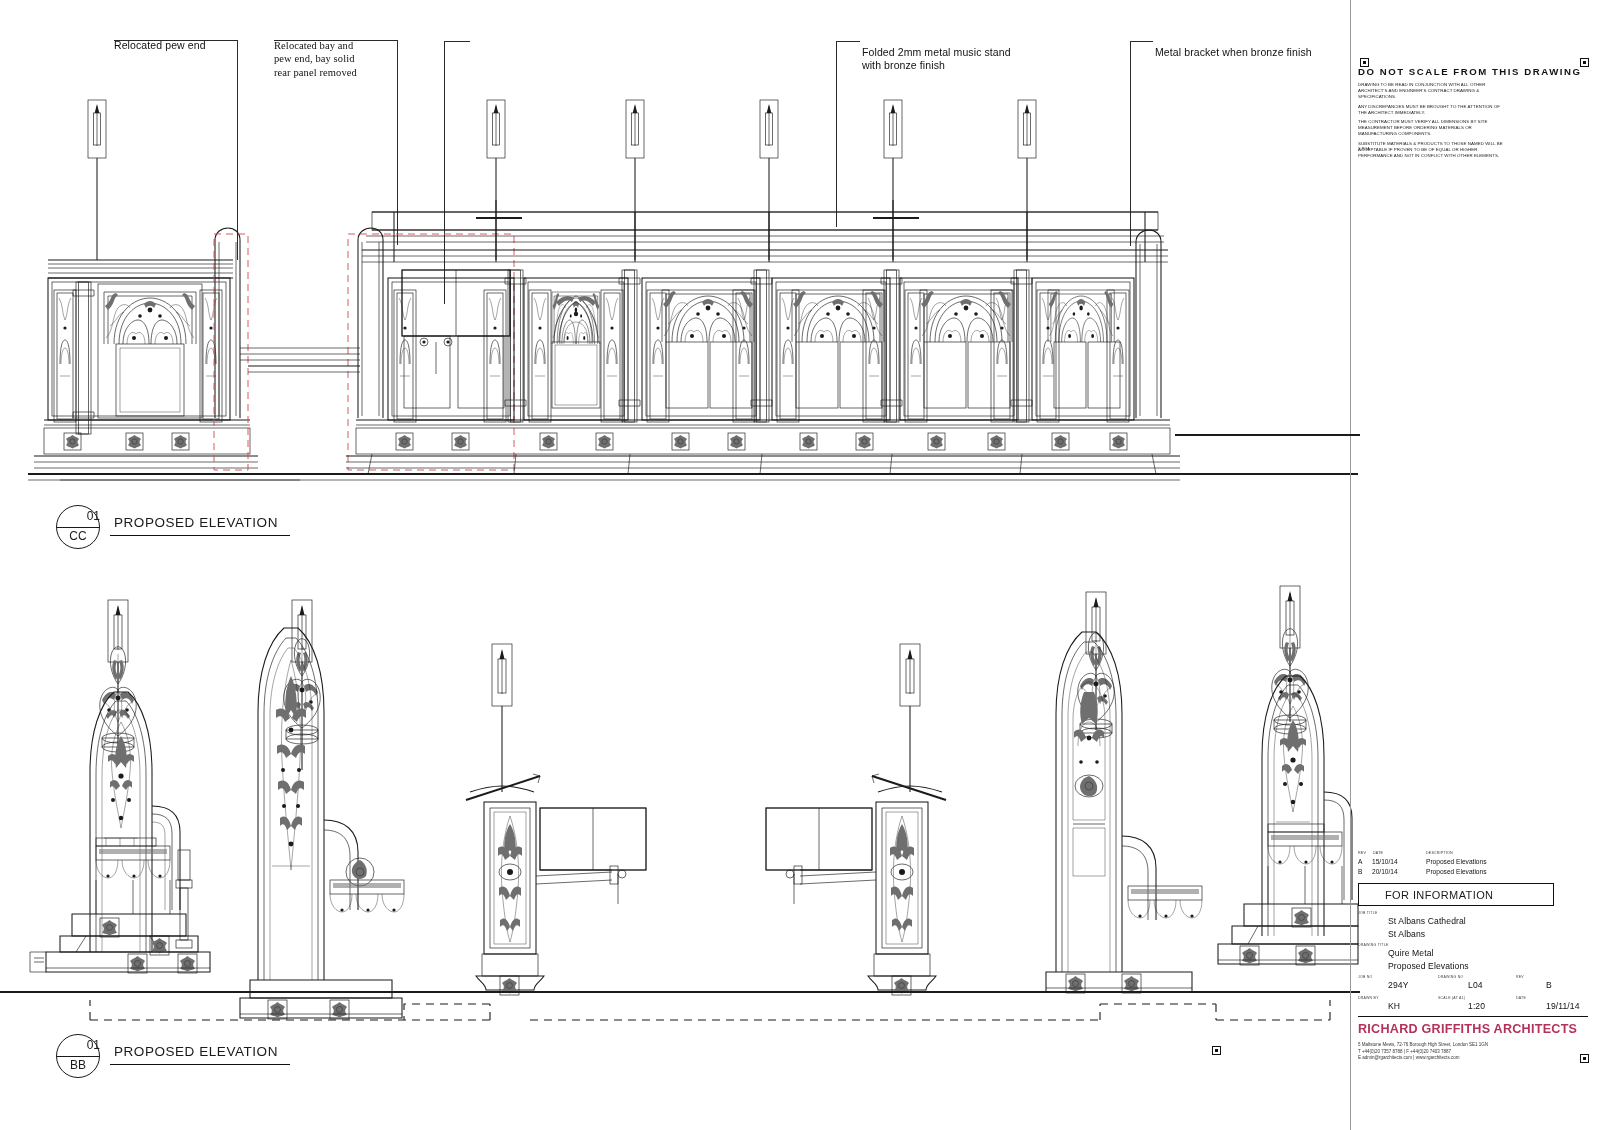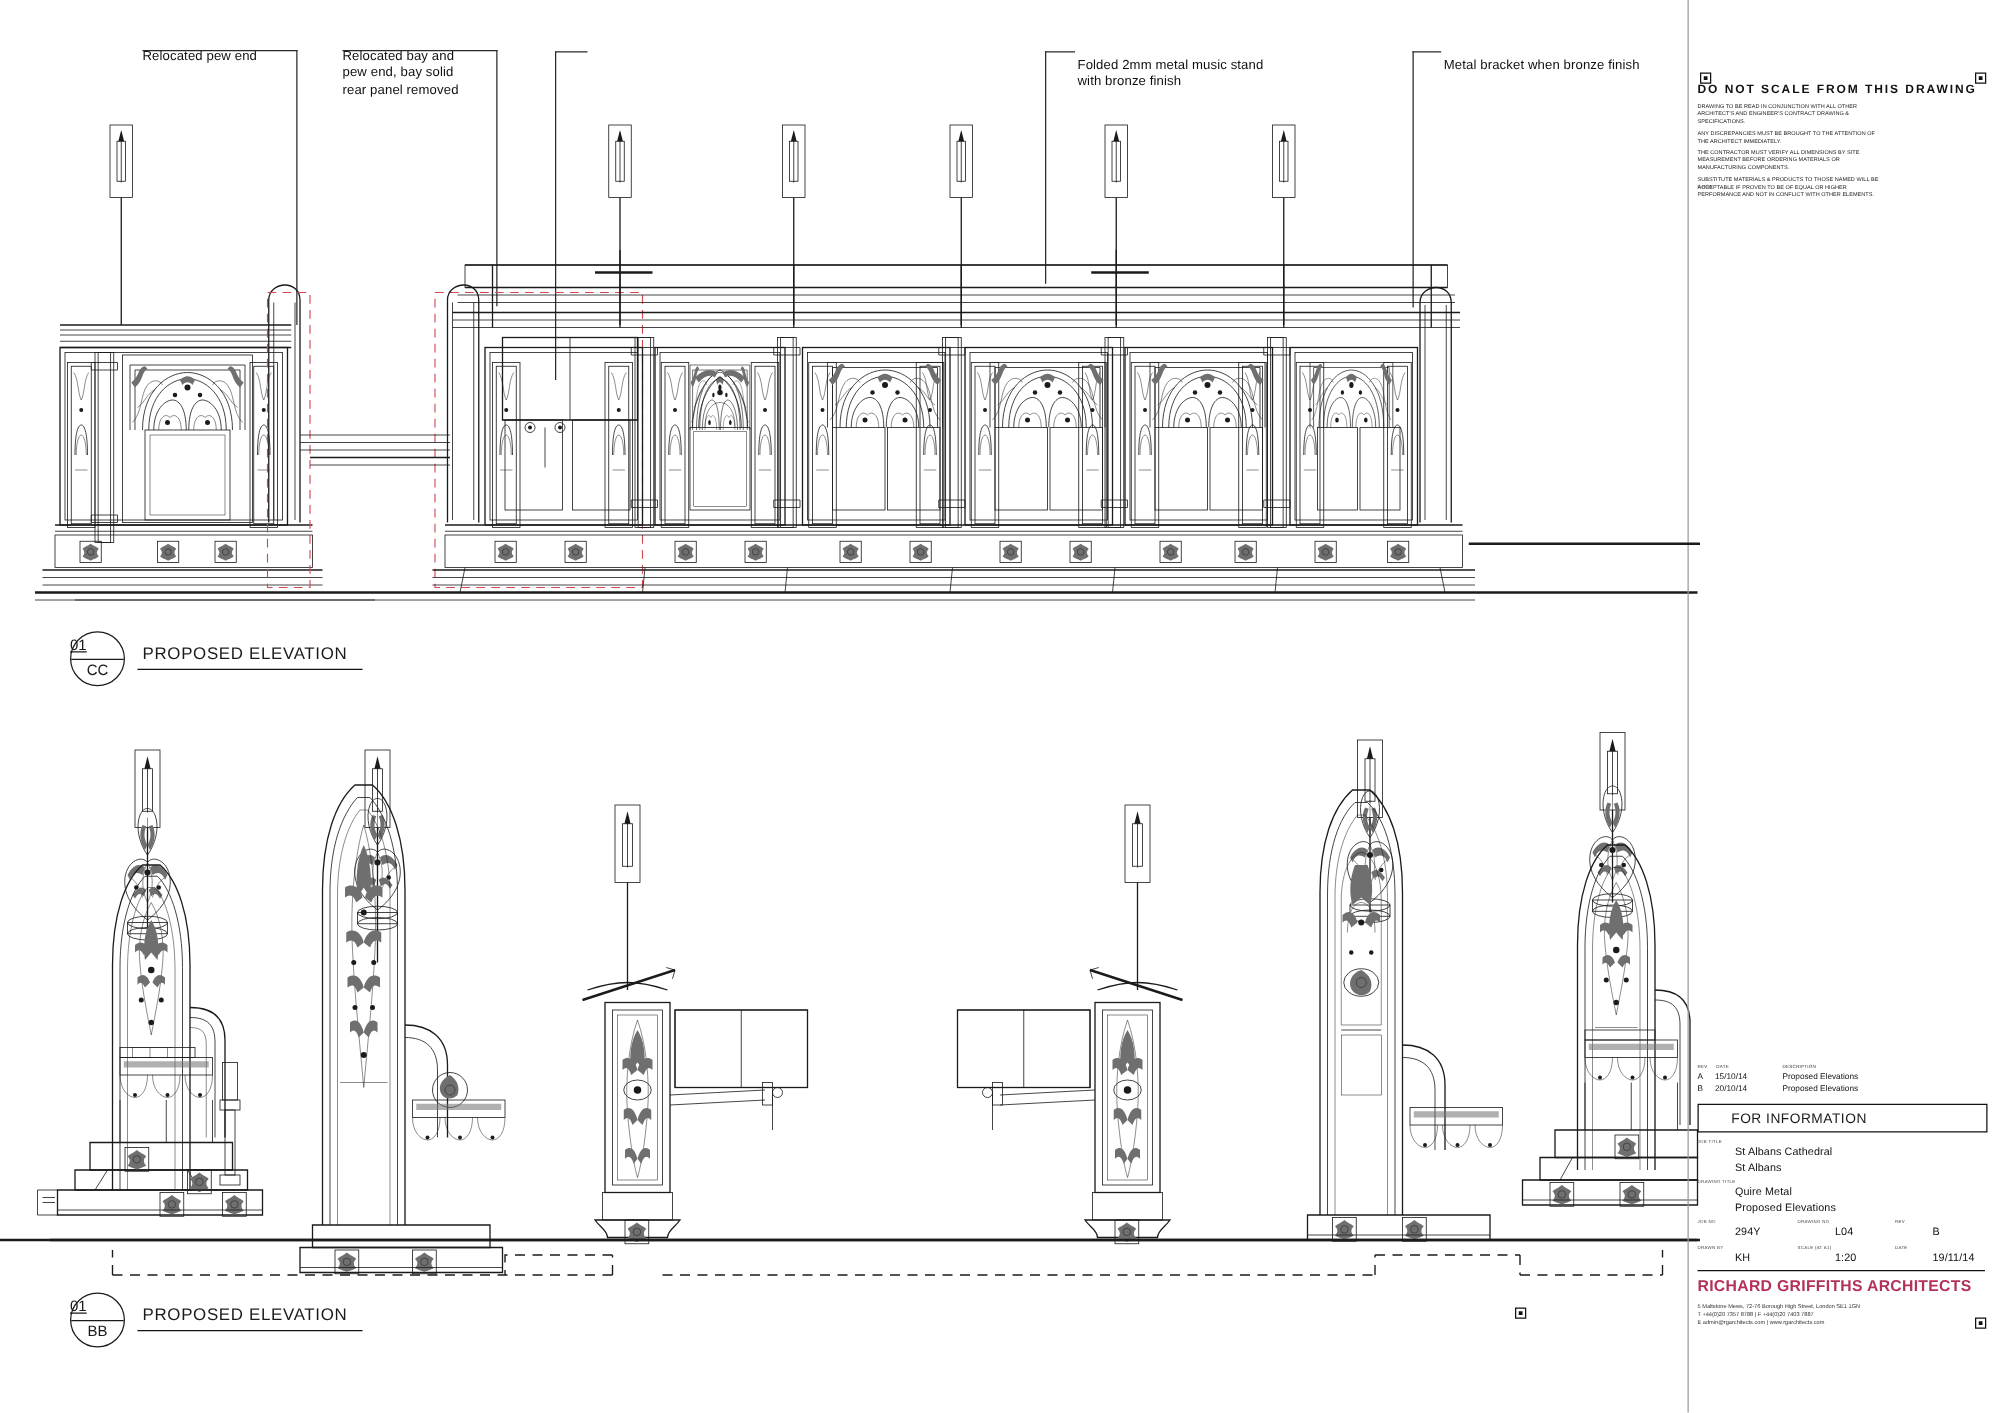--- a/index.html
+++ b/index.html
@@ -19,21 +19,21 @@
   .leader{position:absolute;border-left:1px solid #2a2a2a;}
   .leader-h{position:absolute;border-top:1px solid #2a2a2a;}
 
   
   .secmark{position:absolute;}
   .secmark .bub{
     position:absolute;left:0;top:0;width:44px;height:44px;border:1.2px solid #1a1a1a;border-radius:50%;
     box-sizing:border-box;
   }
   .secmark .bub .divid{position:absolute;left:0;top:50%;width:100%;border-top:1.2px solid #1a1a1a;}
-  .secmark .num{position:absolute;left:0;top:4px;width:44px;text-align:left;font-size:12px;text-decoration:underline;}
+  .secmark .num{position:absolute;left:0;top:4px;width:44px;text-align:right;font-size:12px;}
   .secmark .ltr{position:absolute;left:0;top:24px;width:44px;text-align:center;font-size:12px;}
   .secmark .title{position:absolute;left:58px;top:10px;font-size:13.5px;letter-spacing:.55px;white-space:nowrap;}
   .secmark .rule{position:absolute;left:54px;top:30px;width:180px;border-top:1.3px solid #111;}
 
   
   .tb{position:absolute;right:0;top:0;width:250px;height:1130px;}
   .tb-line{position:absolute;background:#111;}
 
   .regmark{position:absolute;width:9px;height:9px;border:1.5px solid #111;box-sizing:border-box;}
   .regmark i{position:absolute;inset:2px;background:#111;}
@@ -72,21 +72,21 @@
 <body>
 
 <div class="sheet">
 
   <div class="callout" style="left:114px;top:25px;">
     <span>Relocated pew end</span>
   </div>
   <div class="leader-h" style="left:114px;top:40px;width:124px;"></div>
   <div class="leader" style="left:237px;top:40px;height:220px;"></div>
 
-  <div class="callout" style="left:274px;top:25px;">
+  <div class="callout" style="left:274px;top:25px;font-family:Liberation Serif, serif;">
     <span>Relocated bay and
 pew end, bay solid
 rear panel removed</span>
   </div>
   <div class="leader-h" style="left:274px;top:40px;width:124px;"></div>
   <div class="leader" style="left:397px;top:40px;height:205px;"></div>
 
   <div class="leader-h" style="left:444px;top:41px;width:26px;"></div>
   <div class="leader" style="left:444px;top:41px;height:263px;"></div>
 
@@ -697,21 +697,21 @@
       <span style="left:8px;">A</span>
       <span style="left:22px;">15/10/14</span>
       <span style="left:76px;">Proposed Elevations</span>
     </div>
     <div class="rev-row" style="left:0;top:868px;">
       <span style="left:8px;">B</span>
       <span style="left:22px;">20/10/14</span>
       <span style="left:76px;">Proposed Elevations</span>
     </div>
 
-    <div class="infobox" style="left:8px;top:883px;width:232px;height:23px;">
+    <div class="infobox" style="left:8px;top:883px;width:196px;height:23px;">
       <span>FOR INFORMATION</span>
     </div>
 
     <div class="fld-lbl" style="left:8px;top:911px;">JOB TITLE</div>
     <div class="fld-val" style="left:8px;top:916px;">St Albans Cathedral</div>
     <div class="fld-val" style="left:8px;top:929px;">St Albans</div>
 
     <div class="fld-lbl" style="left:8px;top:943px;">DRAWING TITLE</div>
     <div class="fld-val" style="left:8px;top:948px;">Quire Metal</div>
     <div class="fld-val" style="left:8px;top:961px;">Proposed Elevations</div>

